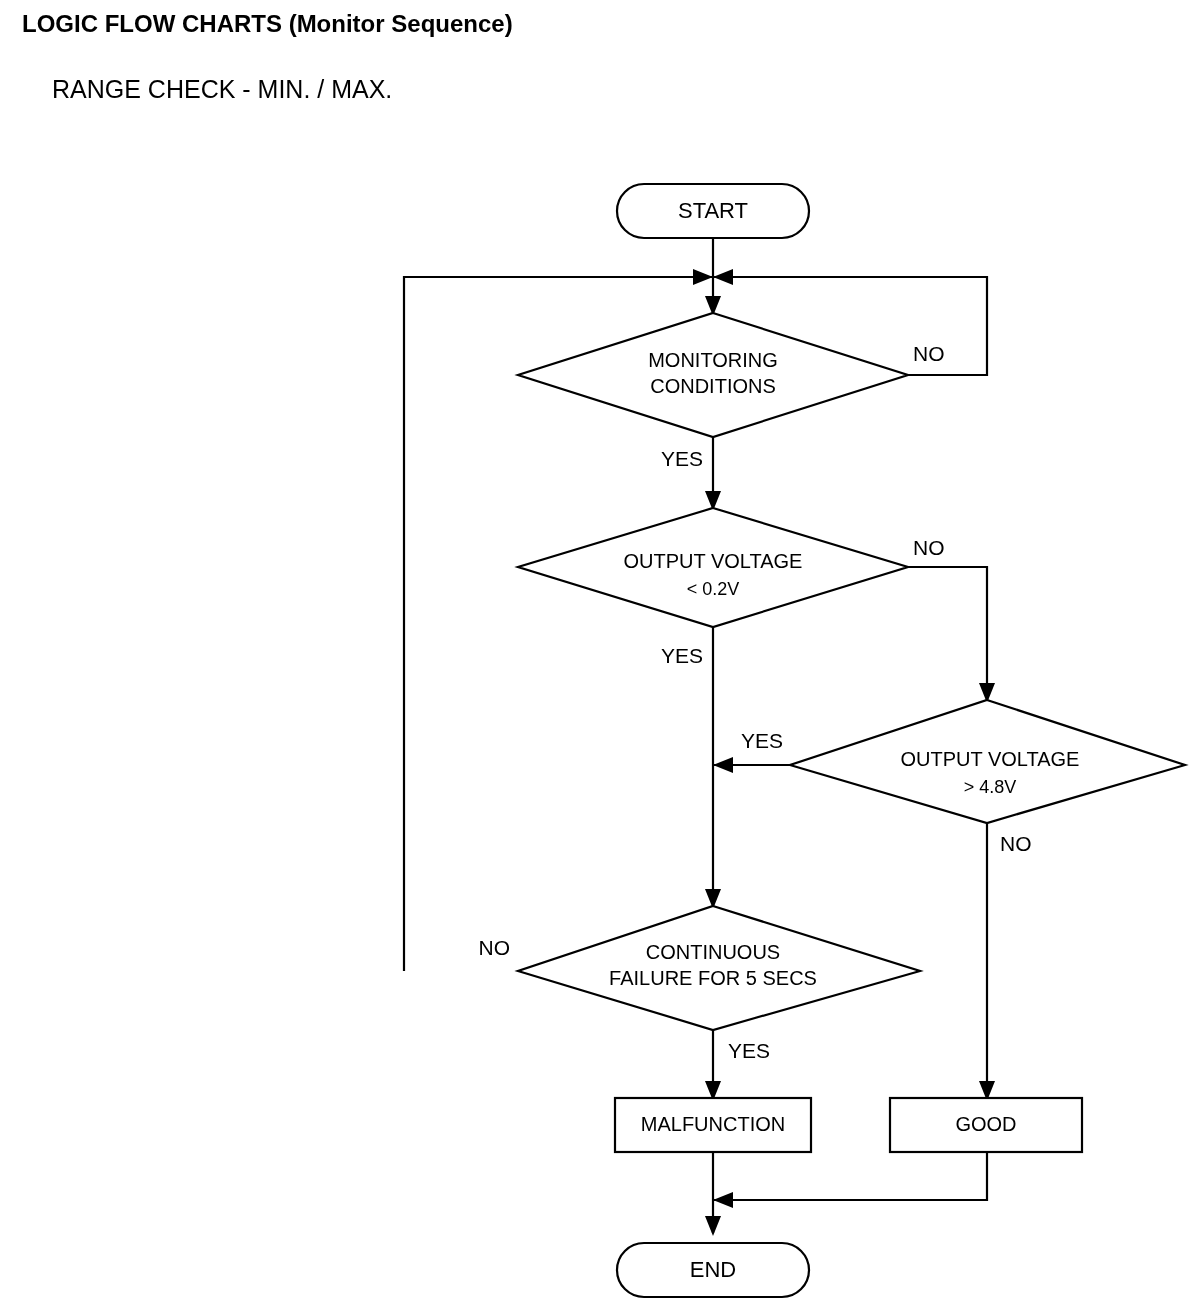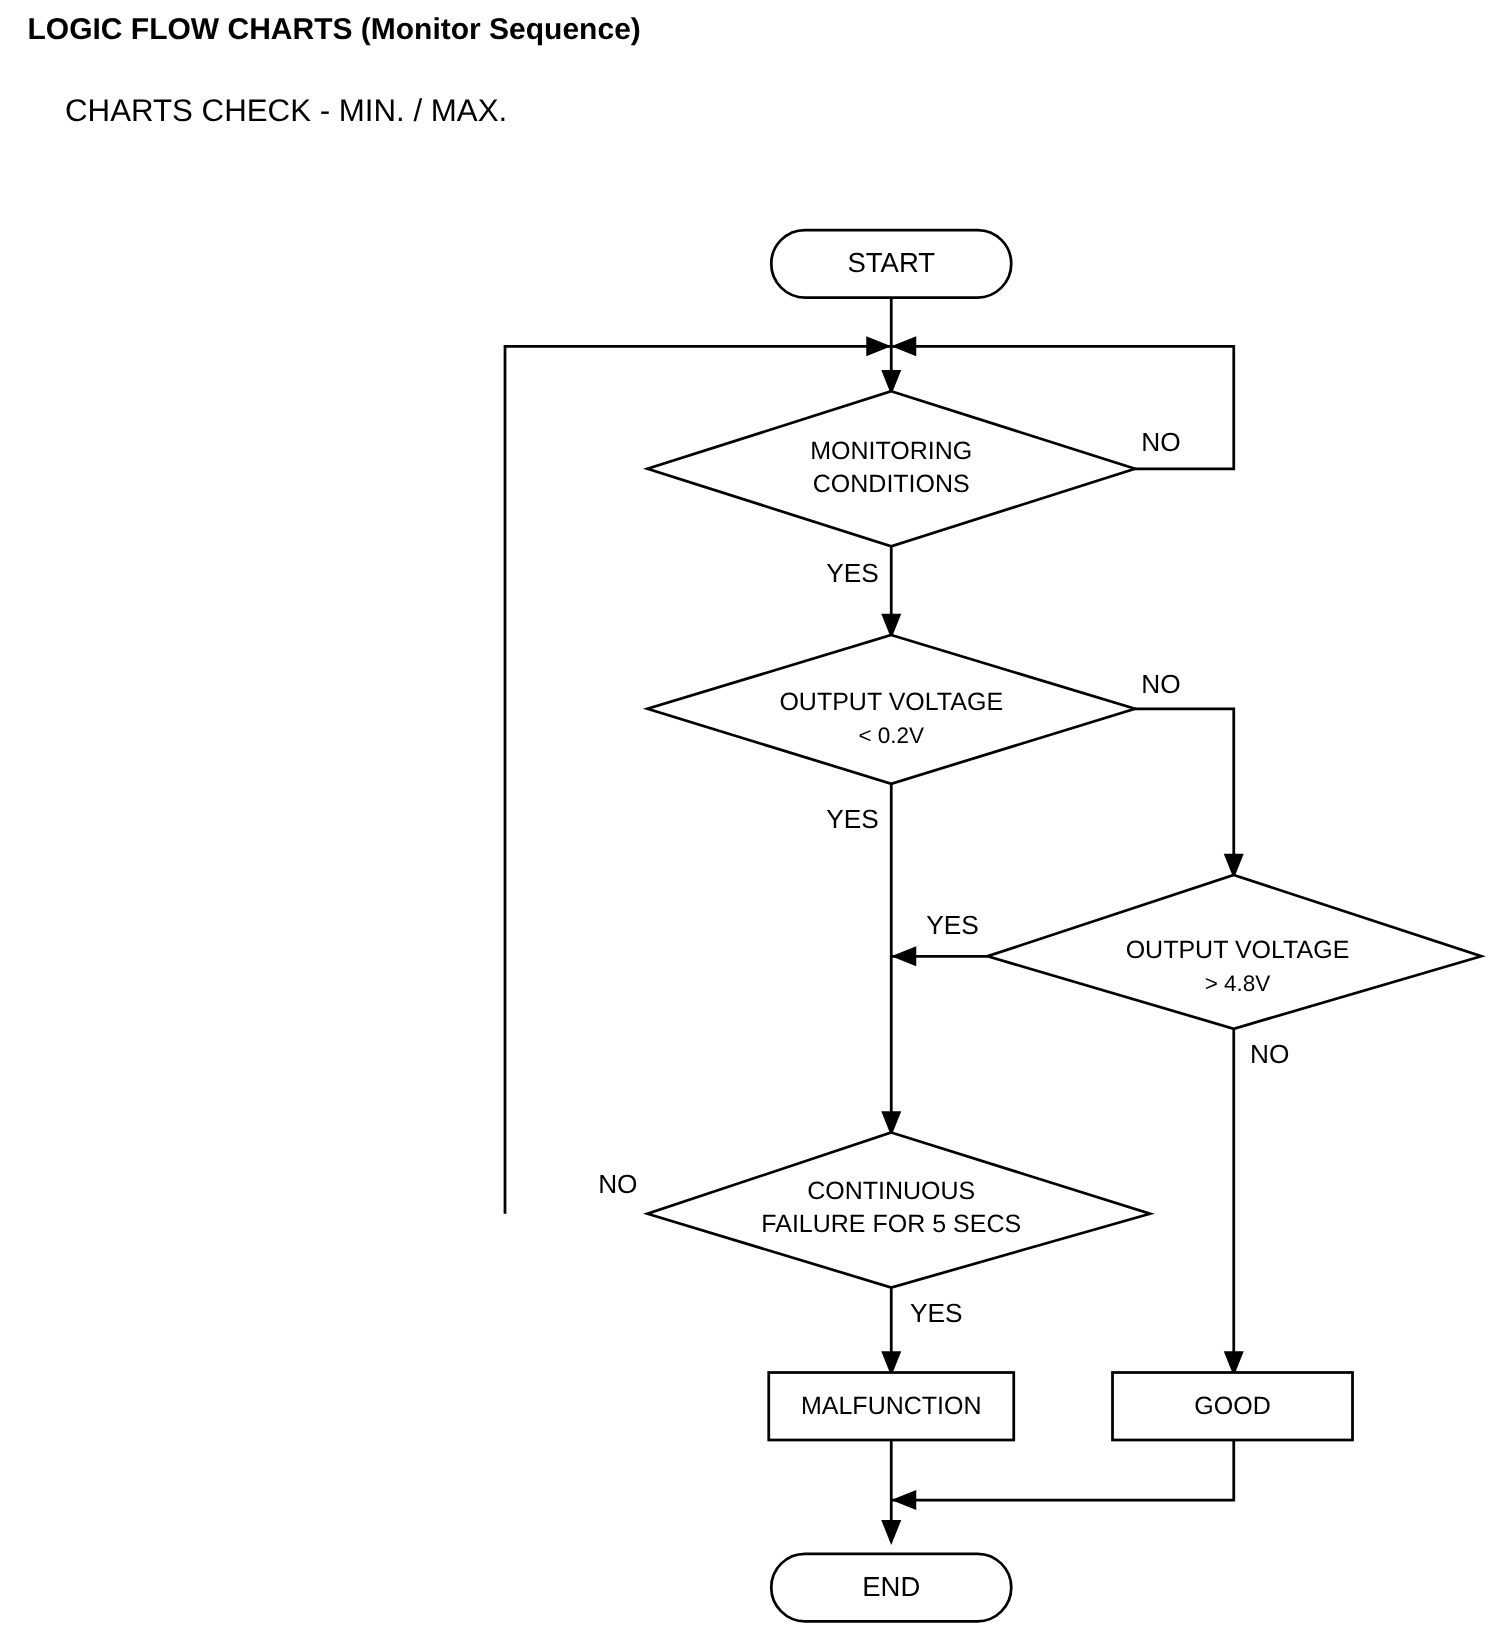--- a/index.html
+++ b/index.html
@@ -82,21 +82,21 @@
     stroke: none;
   }
 </style>
 </head>
 <body>
 
 <div id="root">
 
   <div class="heading">LOGIC FLOW CHARTS (Monitor Sequence)</div>
 
-  <div class="subheading">CHARTS CHECK - MIN. / MAX.</div>
+  <div class="subheading">RANGE CHECK - MIN. / MAX.</div>
 
   <svg class="flow" viewBox="0 0 1200 1306">
 
     <line class="line" x1="713" y1="238" x2="713" y2="277"></line>
 
     <line class="line" x1="713" y1="277" x2="713" y2="313"></line>
     <polygon class="arrow-fill" points="713,316 705,296 721,296"></polygon>
 
     <polyline class="line" points="404,971 404,277 713,277"></polyline>
     <polygon class="arrow-fill" points="713,277 693,269 693,285"></polygon>

